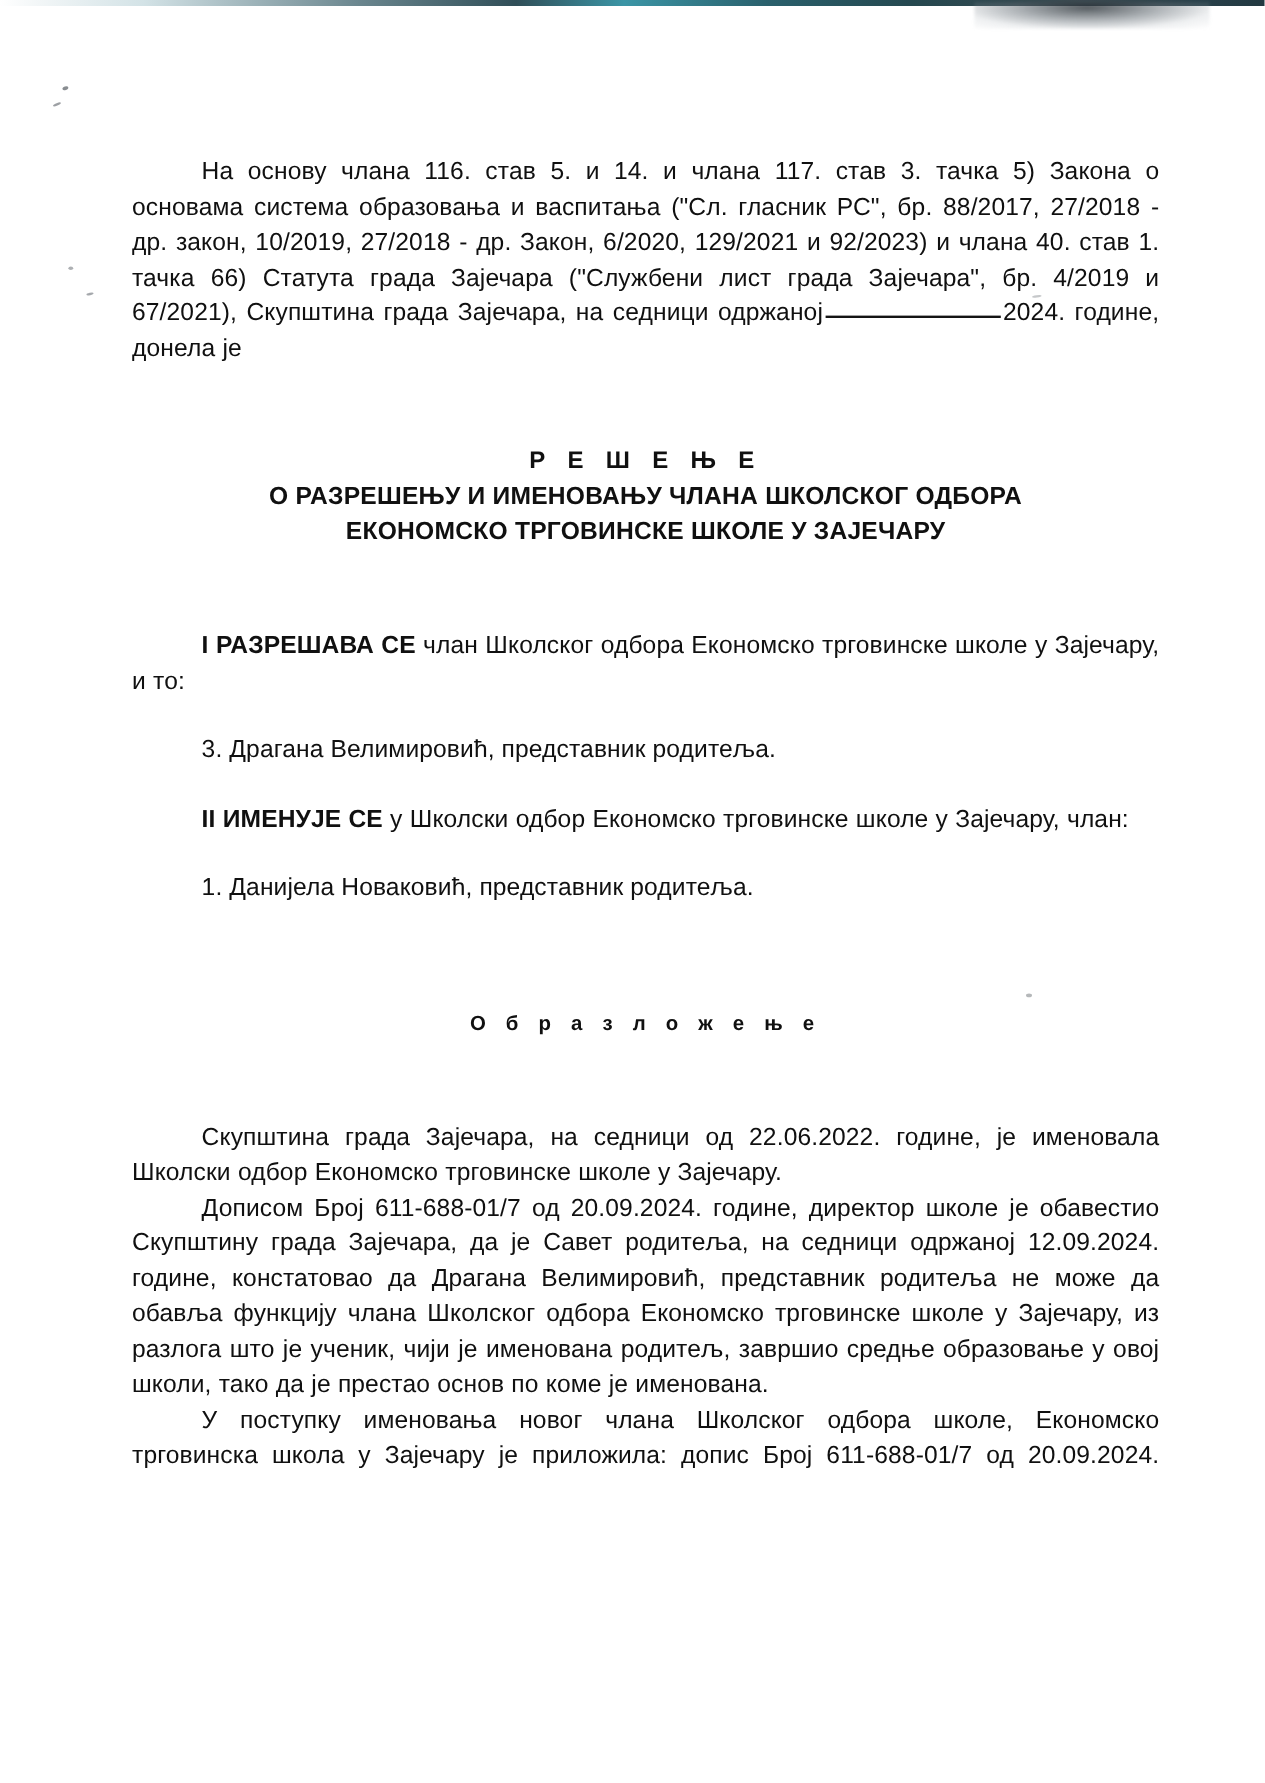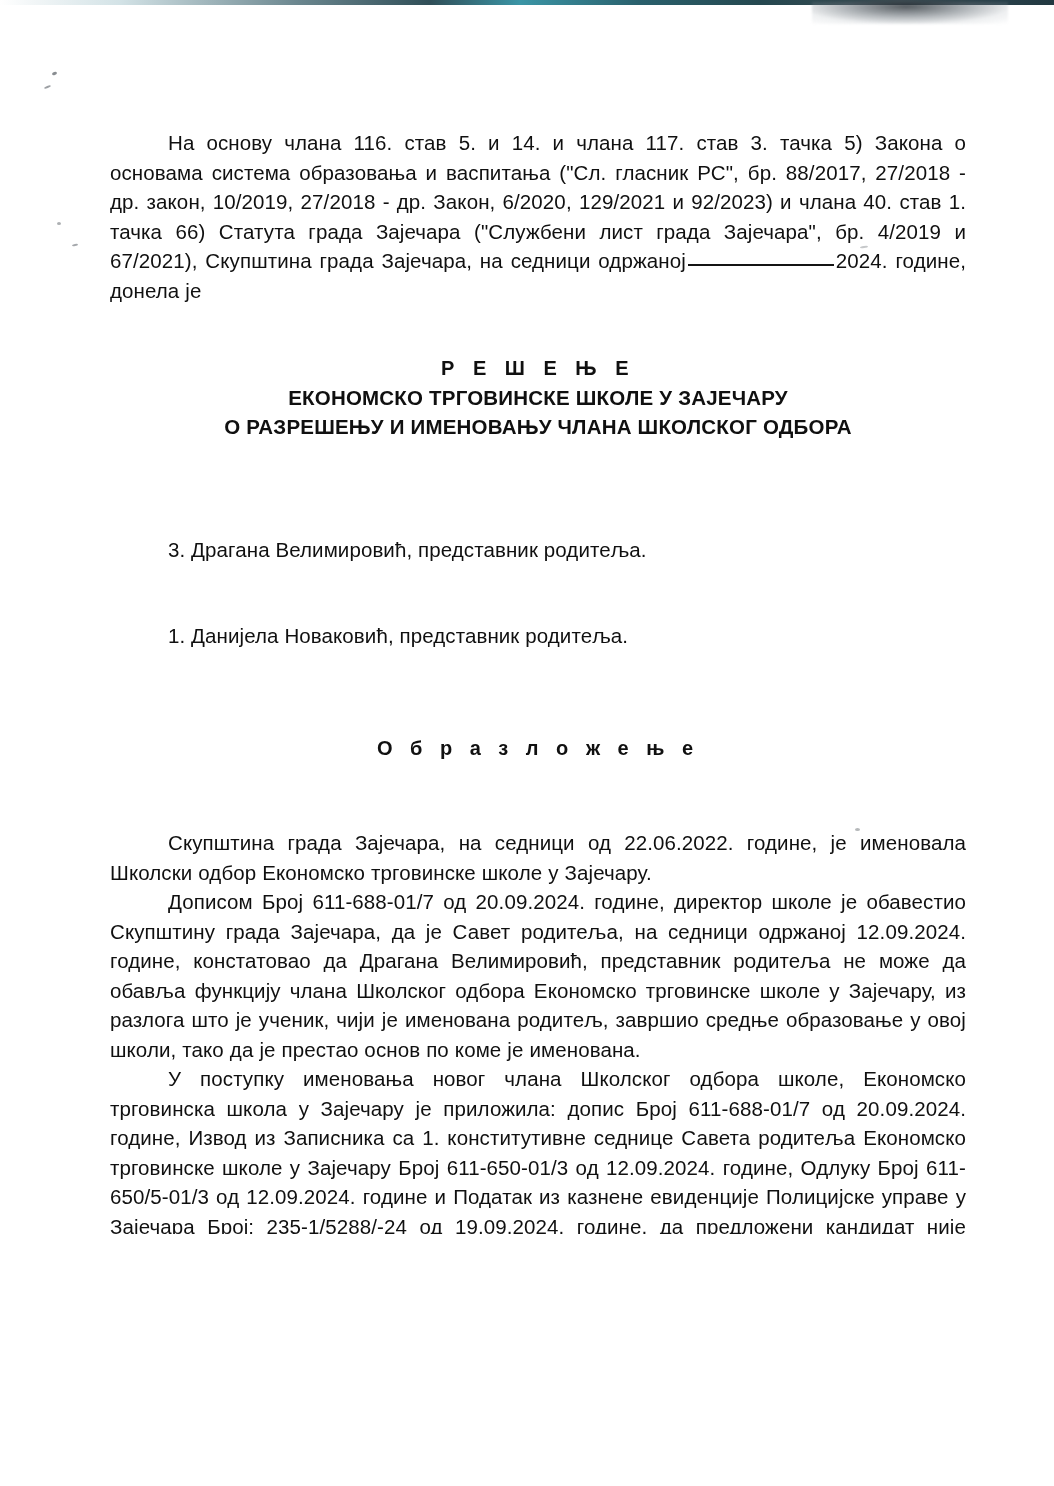--- a/index.html
+++ b/index.html
@@ -87,41 +87,41 @@
   .blank-line {
     display: inline-block;
     width: 146px;
     border-bottom: 2.5px solid #141414;
     vertical-align: 2px;
     margin: 0 2px;
   }
 
   
   .title-block {
-    margin-top: 48px;
+    margin-top: 64px;
     text-align: center;
   }
   .title-main {
     font-size: 20px;
     font-weight: bold;
     letter-spacing: 6.5px;
     line-height: 30px;
   }
   .title-sub {
     font-size: 20.5px;
     font-weight: bold;
     line-height: 29px;
     letter-spacing: 0.2px;
   }
 
   .section-heading-inline { font-weight: bold; }
 
   .obrazlozenje {
     text-align: center;
-    font-size: 20px;
+    font-size: 17px;
     font-weight: bold;
     letter-spacing: 6px;
     line-height: 28px;
   }
 
   .gap-sm  { height: 20px; }
   .gap-md  { height: 28px; }
   .gap-xl  { height: 46px; }
 
   .list-item {
@@ -147,34 +147,36 @@
   <span class="speck s6"></span>
 
   <div class="doc">
 
     <div style="height:128px"></div>
 
     <p class="para indent"><span>На основу члана 116. став 5. и 14. и члана 117. став 3. тачка 5) Закона о основама система образовања и васпитања ("Сл. гласник РС", бр. 88/2017, 27/2018 - др. закон, 10/2019, 27/2018 - др. Закон, 6/2020, 129/2021 и 92/2023) и члана 40. став 1. тачка 66) Статута града Зајечара ("Службени лист града Зајечара", бр. 4/2019 и 67/2021), Скупштина града Зајечара, на седници одржаној</span><span class="blank-line"></span><span>2024. године, донела је</span></p>
 
     <div class="title-block">
       <div class="title-main">Р Е Ш Е Њ Е</div>
+      <div class="title-sub">О РАЗРЕШЕЊУ И ИМЕНОВАЊУ ЧЛАНА ШКОЛСКОГ ОДБОРА</div>
       <div class="title-sub">ЕКОНОМСКО ТРГОВИНСКЕ  ШКОЛЕ  У ЗАЈЕЧАРУ</div>
-      <div class="title-sub">О РАЗРЕШЕЊУ И ИМЕНОВАЊУ ЧЛАНА ШКОЛСКОГ ОДБОРА</div>
     </div>
 
     <div class="gap-xl"></div>
     <div class="gap-sm"></div>
 
+    <p class="para indent"><span class="section-heading-inline">I</span><span> </span><span class="section-heading-inline">РАЗРЕШАВА СЕ</span><span> </span><span>члан Школског одбора Економско трговинске школе у Зајечару, и то:</span></p>
 
     <div class="gap-md"></div>
 
     <p class="list-item">3.  Драгана Велимировић, представник родитеља.</p>
 
     <div class="gap-md"></div>
 
+    <p class="para indent"><span class="section-heading-inline">II</span><span> </span><span class="section-heading-inline">ИМЕНУЈЕ СЕ</span><span> </span><span>у Школски одбор Економско трговинске школе у Зајечару, члан:</span></p>
 
     <div class="gap-md"></div>
 
     <p class="list-item">1. Данијела Новаковић, представник родитеља.</p>
 
     <div class="gap-md"></div>
 
 
     <div class="gap-md"></div>
 

